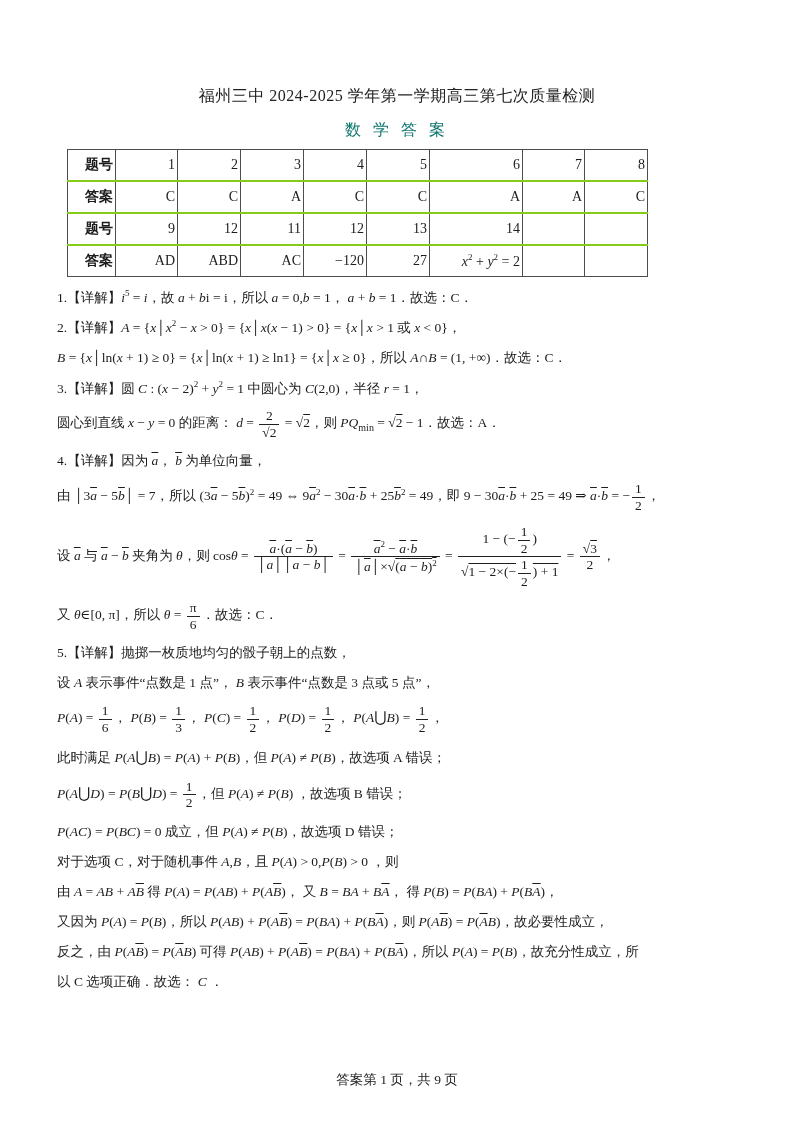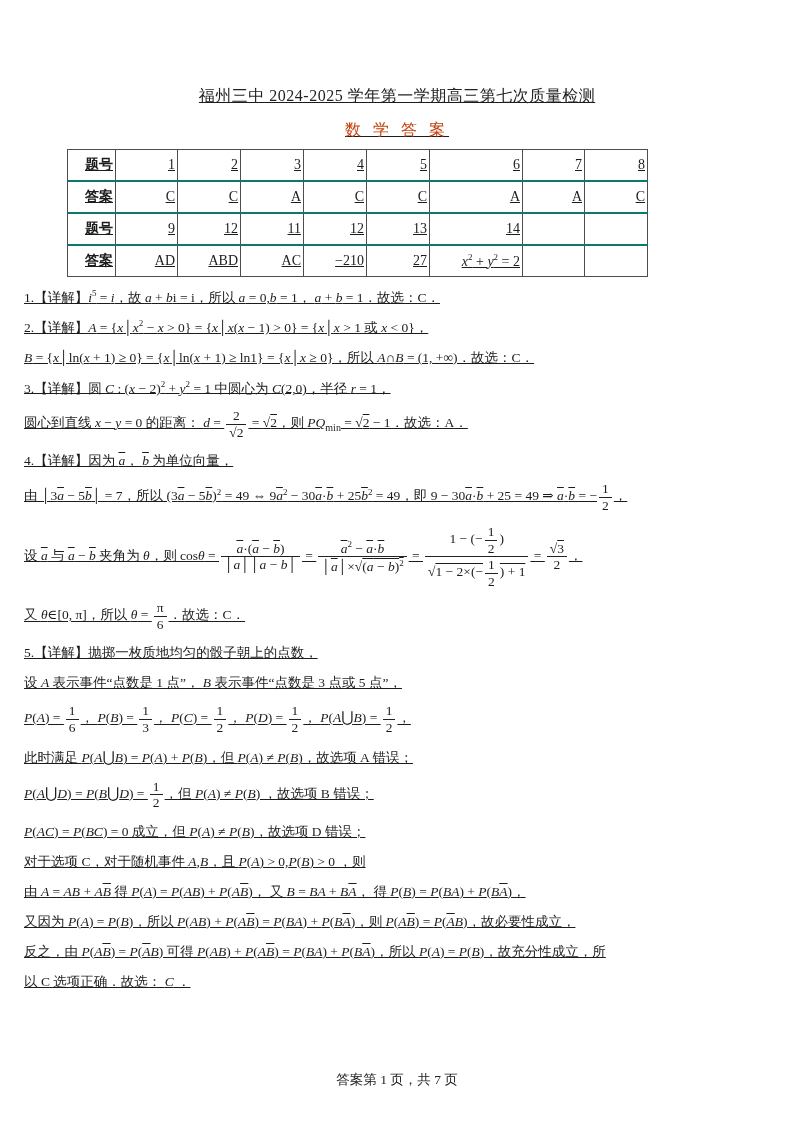--- a/index.html
+++ b/index.html
@@ -6,53 +6,52 @@
   .page {
     position:relative;
     width:794px; height:1123px;
     margin:0 auto;
     background:#ffffff;
     color:#1c1c1c;
     font-family:"Liberation Serif","DejaVu Serif",serif;
     font-size:13.5px;
     overflow:hidden;
     box-sizing:border-box;
-    text-decoration:underline;
   }
   .doc-title {
     padding-top:86px;
     text-align:center;
     font-size:16px;
     letter-spacing:0.5px;
     color:#222;
   }
   .doc-subtitle {
     margin-top:13px;
     text-align:center;
     font-size:16px;
     letter-spacing:4px;
-    color:#c2410c;
+    color:#0f766e;
   }
   table.answers {
     border-collapse:collapse;
     margin:8px 0 0 67px;
     table-layout:fixed;
   }
   table.answers td {
     border:1px solid #4d4d4d;
     height:30px;
     text-align:right;
     vertical-align:middle;
     font-size:14px;
     padding:0 2px;
     overflow:hidden;
   }
-  table.answers tr + tr td { border-top:2px solid #0f766e; }
+  table.answers tr + tr td { border-top:2px solid #84cc16; }
   table.answers td.hd { font-weight:bold; font-size:14px; }
-  .content { padding:10px 48px 0 24px; }
+  .content { padding:10px 48px 0 57px; }
   .line { margin-bottom:9px; min-height:21px; line-height:1.55; }
   .line.tall { margin-bottom:11px; }
   i { font-style:italic; font-family:"Liberation Serif","DejaVu Serif",serif; }
   sup { font-size:9px; }
   sub { font-size:10px;text-align:center; }
   .ov { text-decoration:overline; }
   .rad { white-space:nowrap; }
   .fr {
     display:inline-flex;
     flex-direction:column;
@@ -125,21 +124,21 @@
         <td>13</td>
         <td>14</td>
         <td></td>
         <td></td>
       </tr>
       <tr>
         <td class="hd">答案</td>
         <td>AD</td>
         <td>ABD</td>
         <td>AC</td>
-        <td>−210</td>
+        <td>−120</td>
         <td>27</td>
         <td><i>x</i><sup>2</sup> + <i>y</i><sup>2</sup> = 2</td>
         <td></td>
         <td></td>
       </tr>
     </tbody>
   </table>
 
   <div class="content">
     <div class="line">1.【详解】<i>i</i><sup>5</sup> = <i>i</i>，故 <i>a</i> + <i>b</i>i = i，所以 <i>a</i> = 0,<i>b</i> = 1， <i>a</i> + <i>b</i> = 1．故选：C．</div>
@@ -202,15 +201,15 @@
           <span class="d">2</span>
         </span>，但 <i>P</i>(<i>A</i>) ≠ <i>P</i>(<i>B</i>) ，故选项 B 错误；</div>
     <div class="line"><i>P</i>(<i>AC</i>) = <i>P</i>(<i>BC</i>) = 0 成立，但 <i>P</i>(<i>A</i>) ≠ <i>P</i>(<i>B</i>)，故选项 D 错误；</div>
     <div class="line">对于选项 C，对于随机事件 <i>A</i>,<i>B</i>，且 <i>P</i>(<i>A</i>) &gt; 0,<i>P</i>(<i>B</i>) &gt; 0 ，则</div>
     <div class="line">由 <i>A</i> = <i>AB</i> + <i>A</i><span class="ov"><i>B</i></span> 得 <i>P</i>(<i>A</i>) = <i>P</i>(<i>AB</i>) + <i>P</i>(<i>A</i><span class="ov"><i>B</i></span>)， 又 <i>B</i> = <i>BA</i> + <i>B</i><span class="ov"><i>A</i></span>， 得 <i>P</i>(<i>B</i>) = <i>P</i>(<i>BA</i>) + <i>P</i>(<i>B</i><span class="ov"><i>A</i></span>)，</div>
     <div class="line">又因为 <i>P</i>(<i>A</i>) = <i>P</i>(<i>B</i>)，所以 <i>P</i>(<i>AB</i>) + <i>P</i>(<i>A</i><span class="ov"><i>B</i></span>) = <i>P</i>(<i>BA</i>) + <i>P</i>(<i>B</i><span class="ov"><i>A</i></span>)，则 <i>P</i>(<i>A</i><span class="ov"><i>B</i></span>) = <i>P</i>(<span class="ov"><i>A</i></span><i>B</i>)，故必要性成立，</div>
     <div class="line">反之，由 <i>P</i>(<i>A</i><span class="ov"><i>B</i></span>) = <i>P</i>(<span class="ov"><i>A</i></span><i>B</i>) 可得 <i>P</i>(<i>AB</i>) + <i>P</i>(<i>A</i><span class="ov"><i>B</i></span>) = <i>P</i>(<i>BA</i>) + <i>P</i>(<i>B</i><span class="ov"><i>A</i></span>)，所以 <i>P</i>(<i>A</i>) = <i>P</i>(<i>B</i>)，故充分性成立，所</div>
     <div class="line">以 C 选项正确．故选： <i>C</i> ．</div>
   </div>
 
-  <div class="page-footer">答案第 1 页，共 7 页</div>
+  <div class="page-footer">答案第 1 页，共 9 页</div>
 
 </div>
 
 </body></html>

